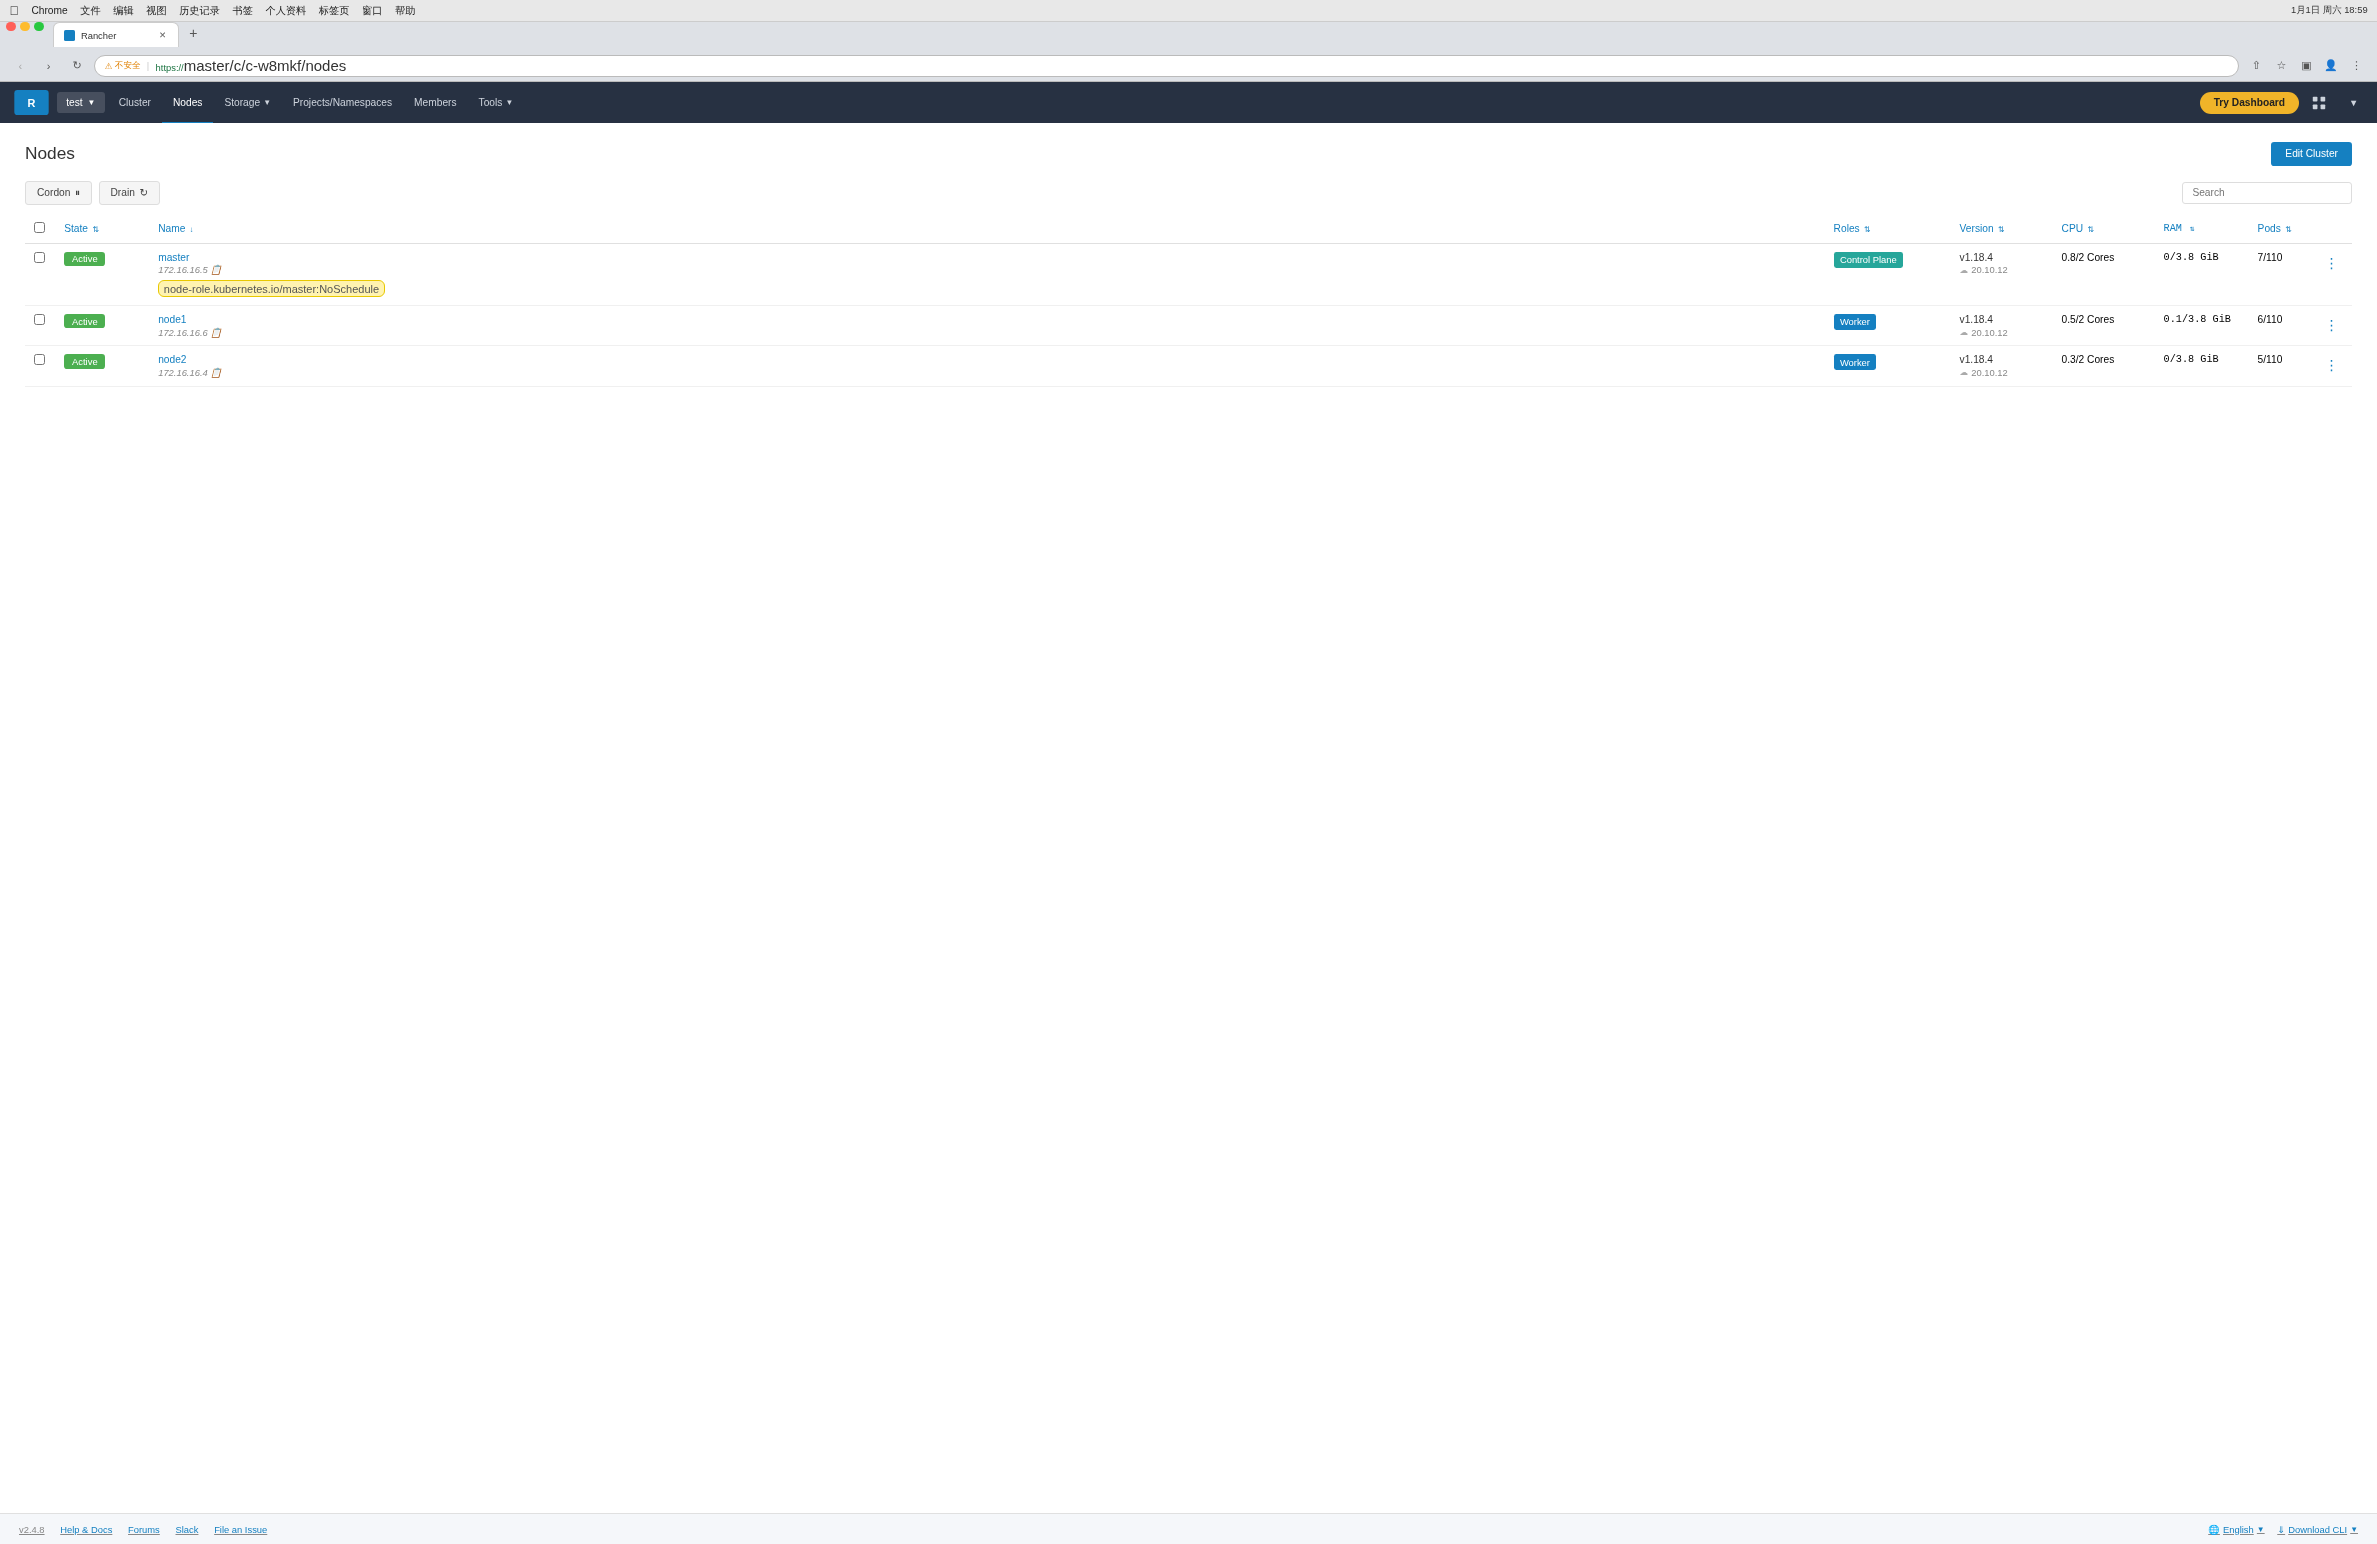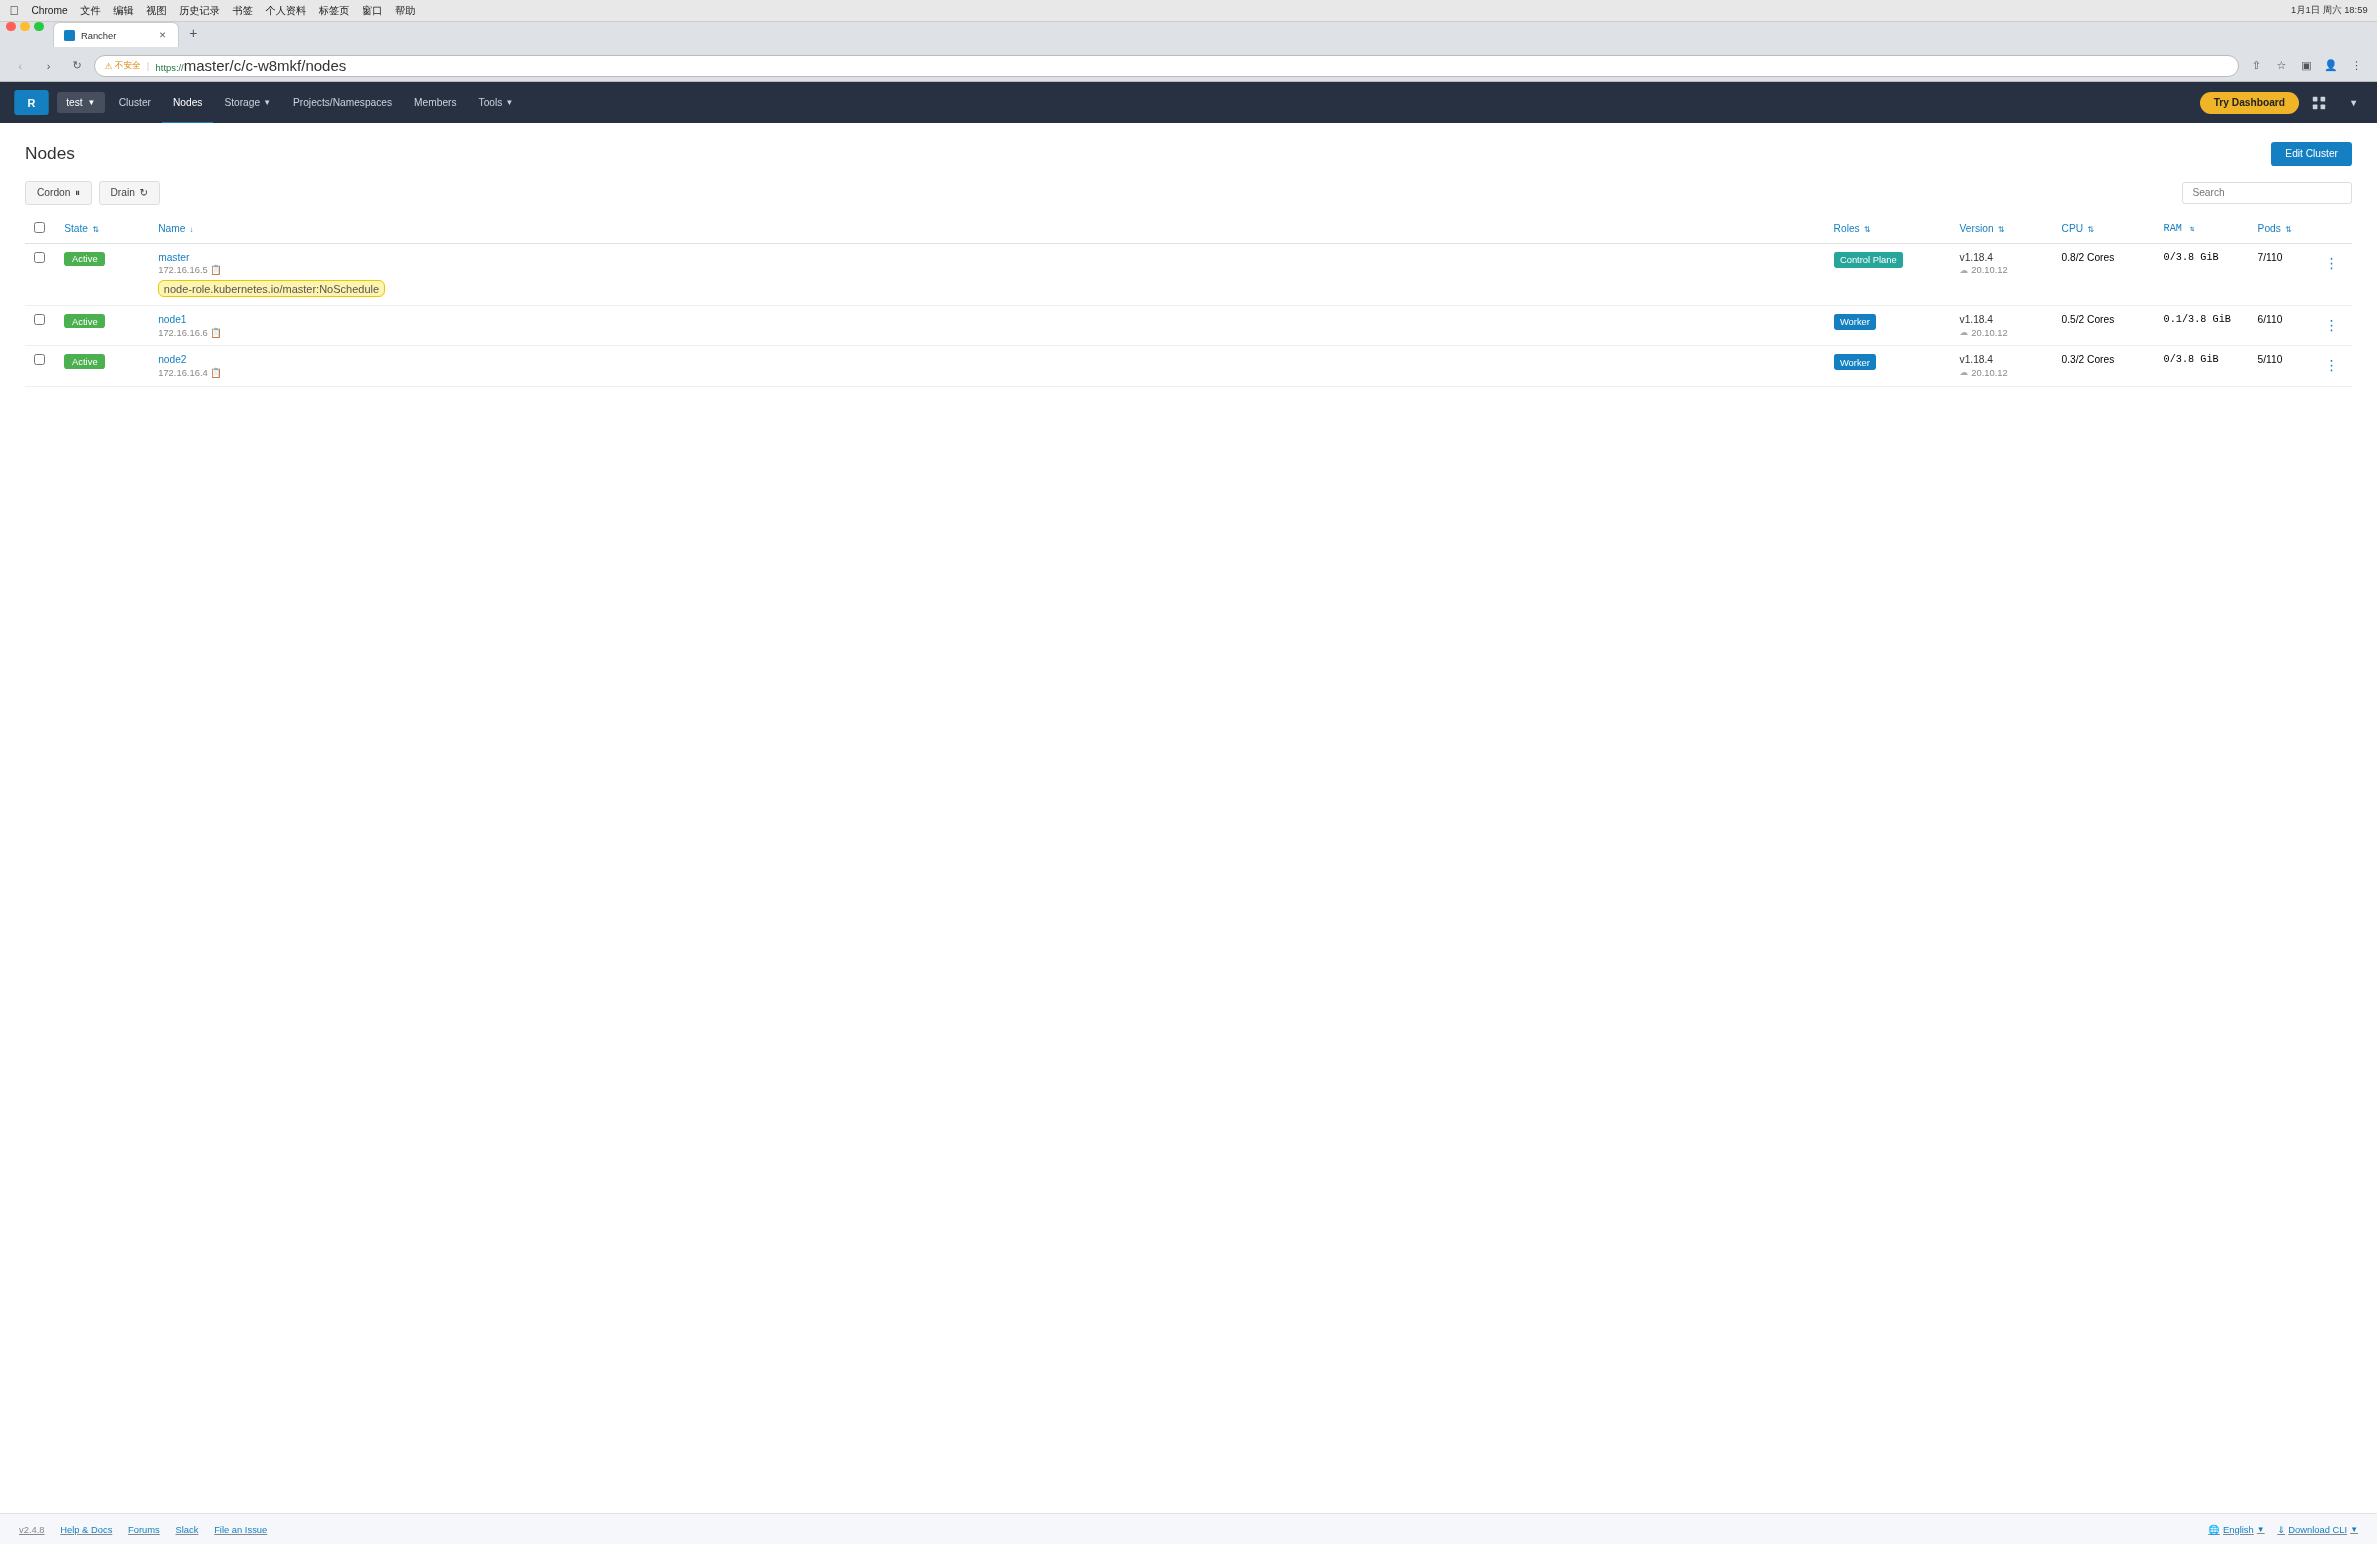--- a/index.html
+++ b/index.html
@@ -265,20 +265,21 @@
       cursor: pointer;
       display: block;
       margin-bottom: 1.6px;
     }
     .node-ip {
       color: #888;
       font-size: 9.4px;
       display: flex;
       align-items: center;
       gap: 3.1px;
+      font-style: italic;
     }
     .copy-icon { color: #aaa; cursor: pointer; font-size: 9.4px; }
     .node-tag {
       display: inline-block;
       background: #fff3b0;
       border: 0.8px solid #e8c800;
       border-radius: 6px;
       padding: 1.6px 4.7px;
       font-size: 11px;
       color: #555;

